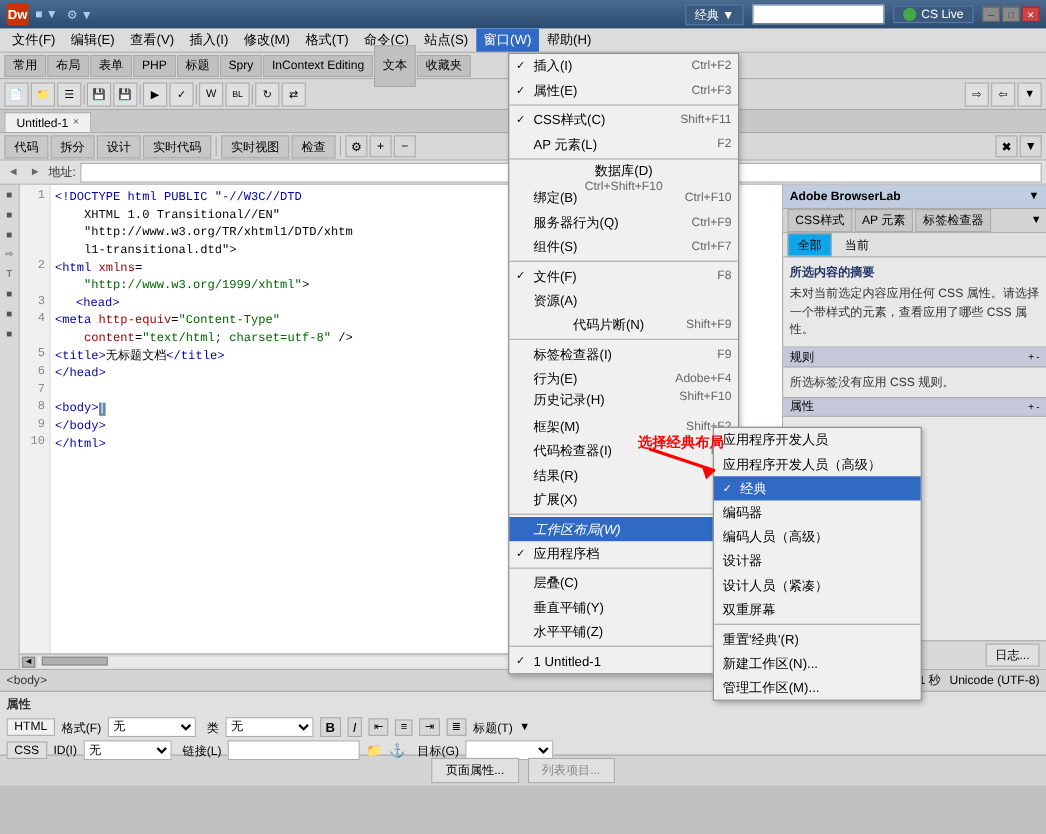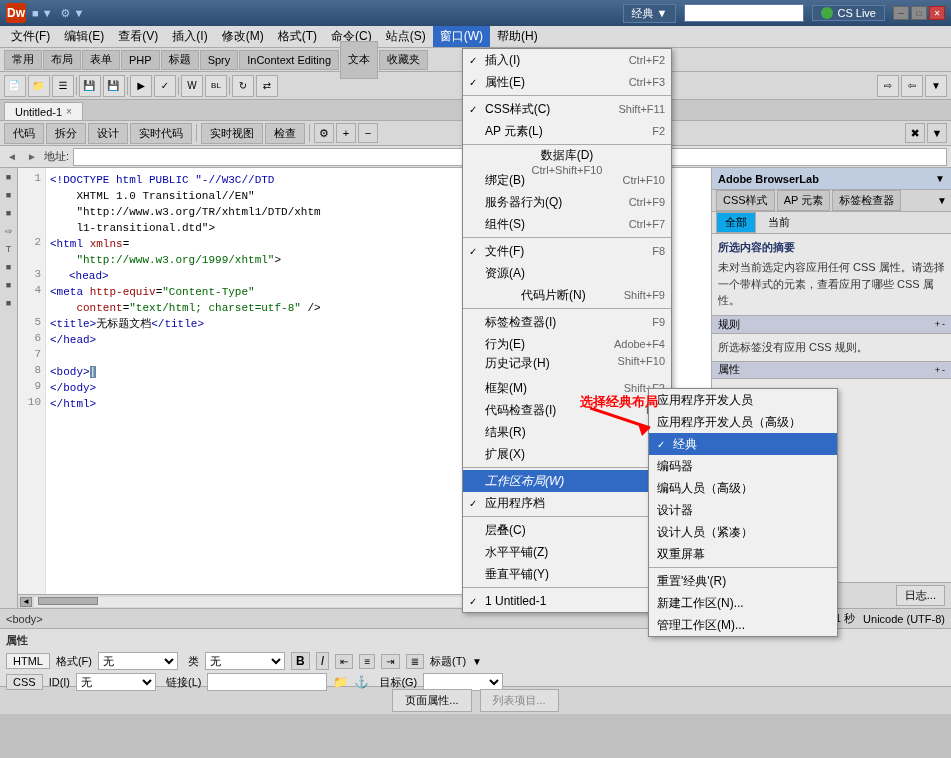--- a/index.html
+++ b/index.html
@@ -378,25 +378,25 @@
     <span style="width:16px; font-size:10px;">✓</span>
       <span style="flex:1;">应用程序档</span>
   </div>
   <div style="height:1px; background:#aaa; margin:2px 0;"></div>
   <div style="height:22px; display:flex; align-items:center; padding:0 6px; font-size:12px; cursor:pointer;">
     <span style="width:16px;"></span>
       <span style="flex:1;">层叠(C)</span>
   </div>
   <div style="height:22px; display:flex; align-items:center; padding:0 6px; font-size:12px; cursor:pointer;">
     <span style="width:16px;"></span>
+      <span style="flex:1;">垂直平铺(Y)</span>
+  </div>
+  <div style="height:22px; display:flex; align-items:center; padding:0 6px; font-size:12px; cursor:pointer;">
+    <span style="width:16px;"></span>
       <span style="flex:1;">水平平铺(Z)</span>
-  </div>
-  <div style="height:22px; display:flex; align-items:center; padding:0 6px; font-size:12px; cursor:pointer;">
-    <span style="width:16px;"></span>
-      <span style="flex:1;">垂直平铺(Y)</span>
   </div>
   <div style="height:1px; background:#aaa; margin:2px 0;"></div>
   <div style="height:22px; display:flex; align-items:center; padding:0 6px; font-size:12px; cursor:pointer;">
     <span style="width:16px; font-size:10px;">✓</span>
       <span style="flex:1;">1 Untitled-1</span>
   </div>
 </div>
 
 <div style="position:absolute; top:388px; left:648px; width:190px; background:#f0f0f0; border:1px solid #888; box-shadow:2px 2px 5px rgba(0,0,0,0.3); z-index:201;">
   <div style="height:22px; display:flex; align-items:center; padding:0 8px; font-size:12px; cursor:pointer;">应用程序开发人员</div>

